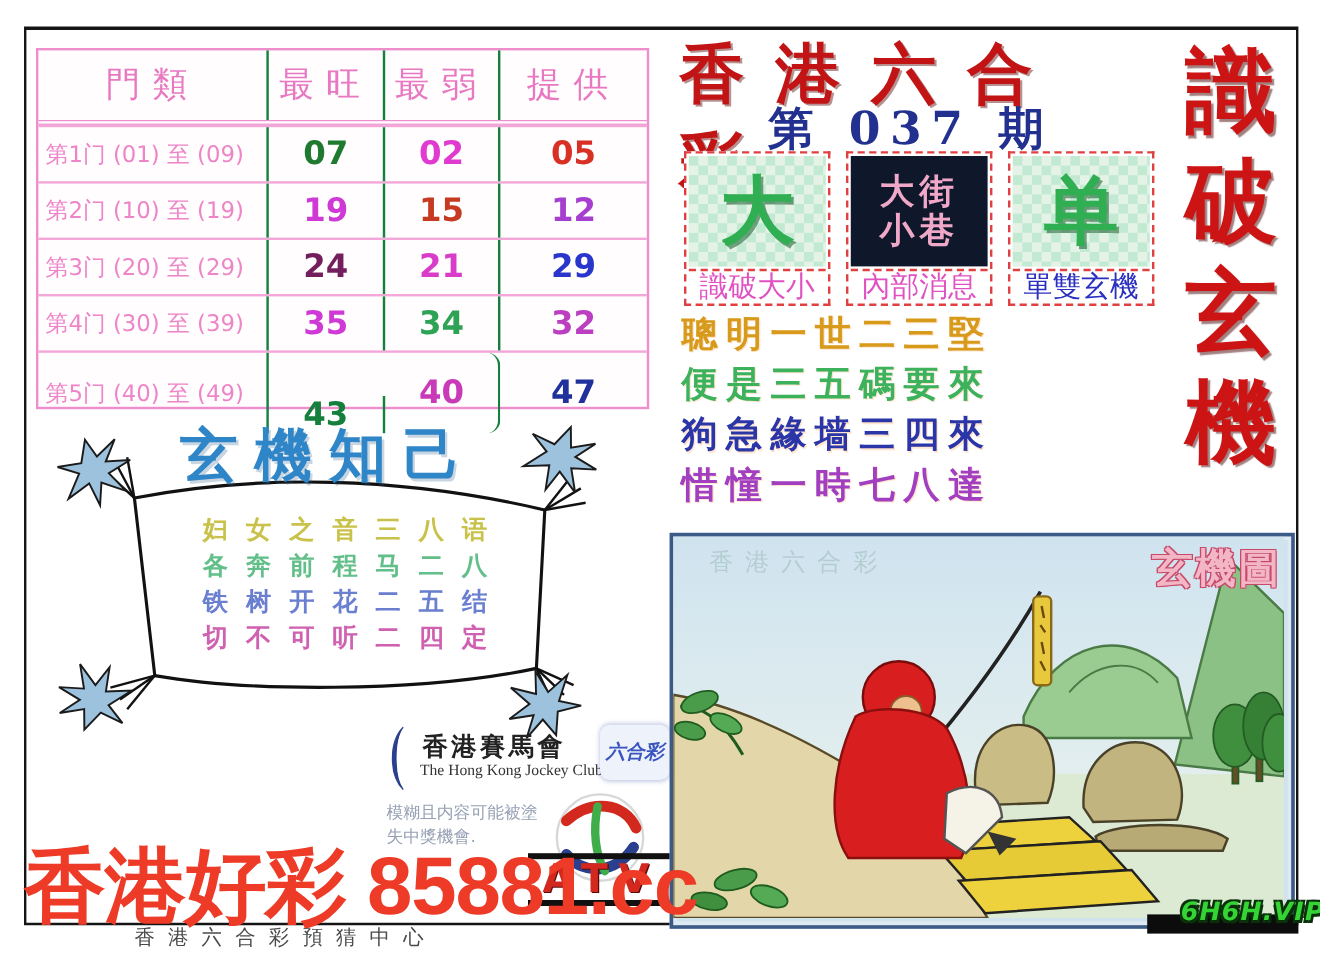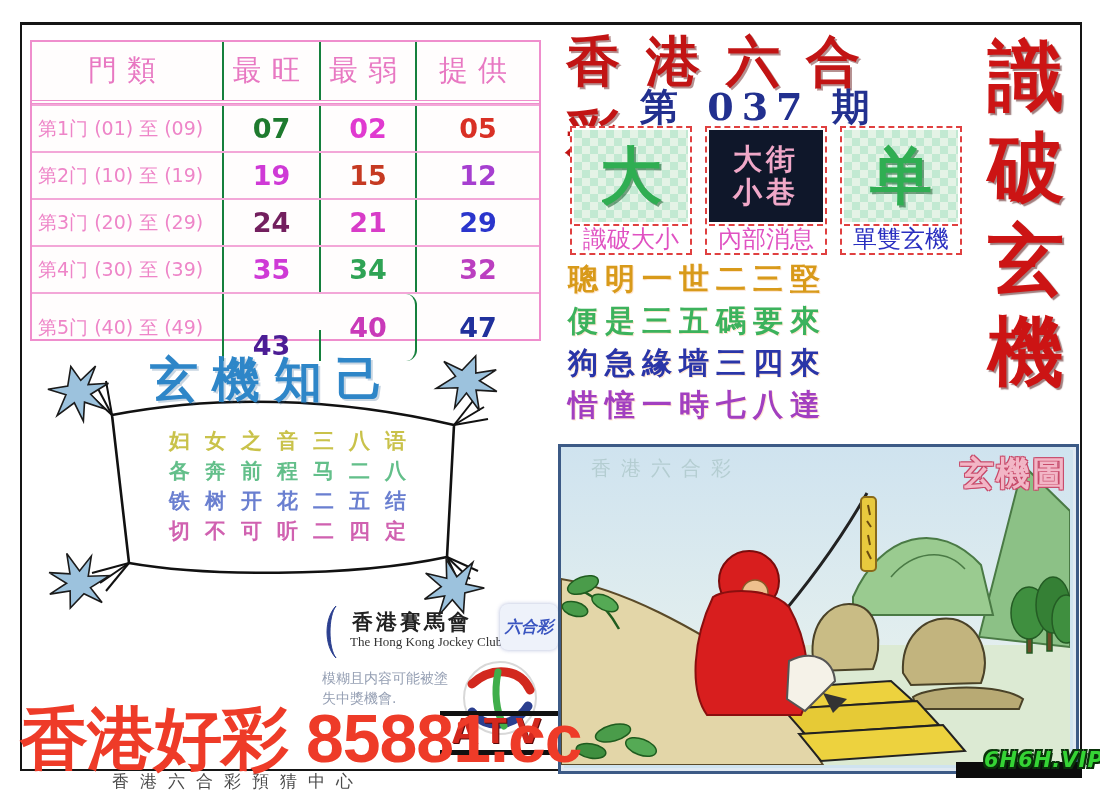--- a/index.html
+++ b/index.html
@@ -105,21 +105,21 @@
         <div class="tcell tval" style="color: rgb(42, 53, 204);">29</div>
       </div>
       <div class="trow">
         <div class="tcell tlabel">第4门 (30) 至 (39)</div>
         <div class="tcell tval" style="color: rgb(207, 58, 214);">35</div>
         <div class="tcell tval" style="color: rgb(47, 163, 85);">34</div>
         <div class="tcell tval" style="color: rgb(187, 63, 192);">32</div>
       </div>
       <div class="trow">
         <div class="tcell tlabel">第5门 (40) 至 (49)</div>
-        <div class="tcell tval" style="color: #4c1d95; margin-top: 36px;">43</div>
+        <div class="tcell tval" style="color: #15803d; margin-top: 36px;">43</div>
         <div class="tcell tval" style="color: rgb(201, 58, 185); border-radius: 11px;">40</div>
         <div class="tcell tval" style="color: rgb(32, 48, 156); border-radius: 20px;">47</div>
       </div>
     </div>
 </div>
 
 <div class="abs brand">
   <span style="letter-spacing:26px; width:100%; display:flex; justify-content:space-between;">香港六合彩</span>
 </div>
 <div class="abs issue">第 037 期</div>

